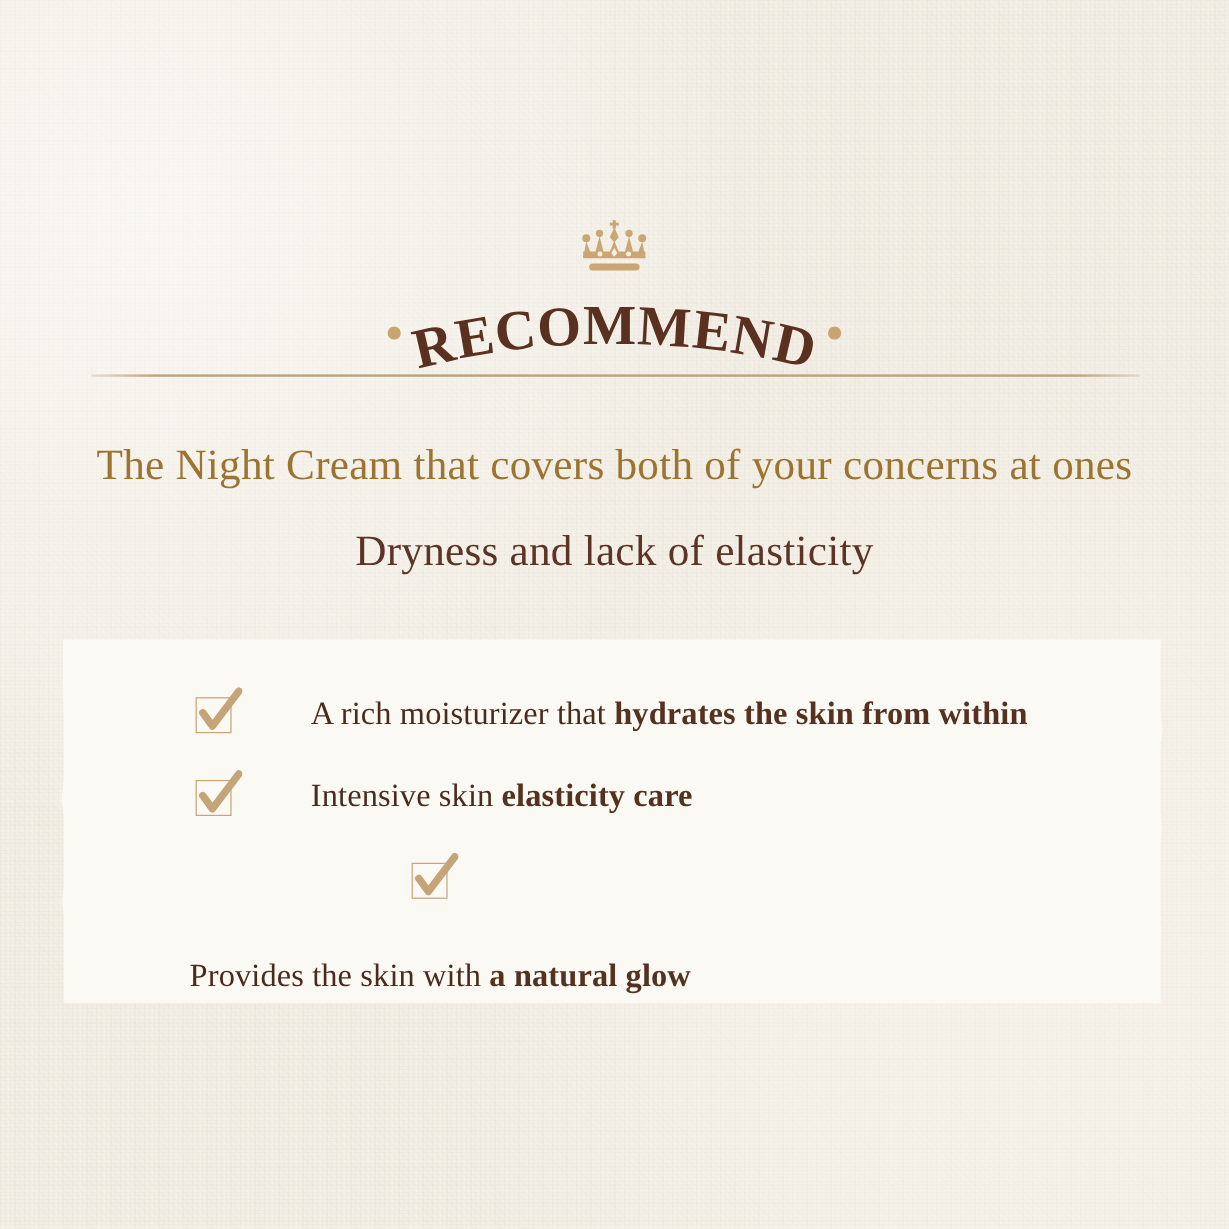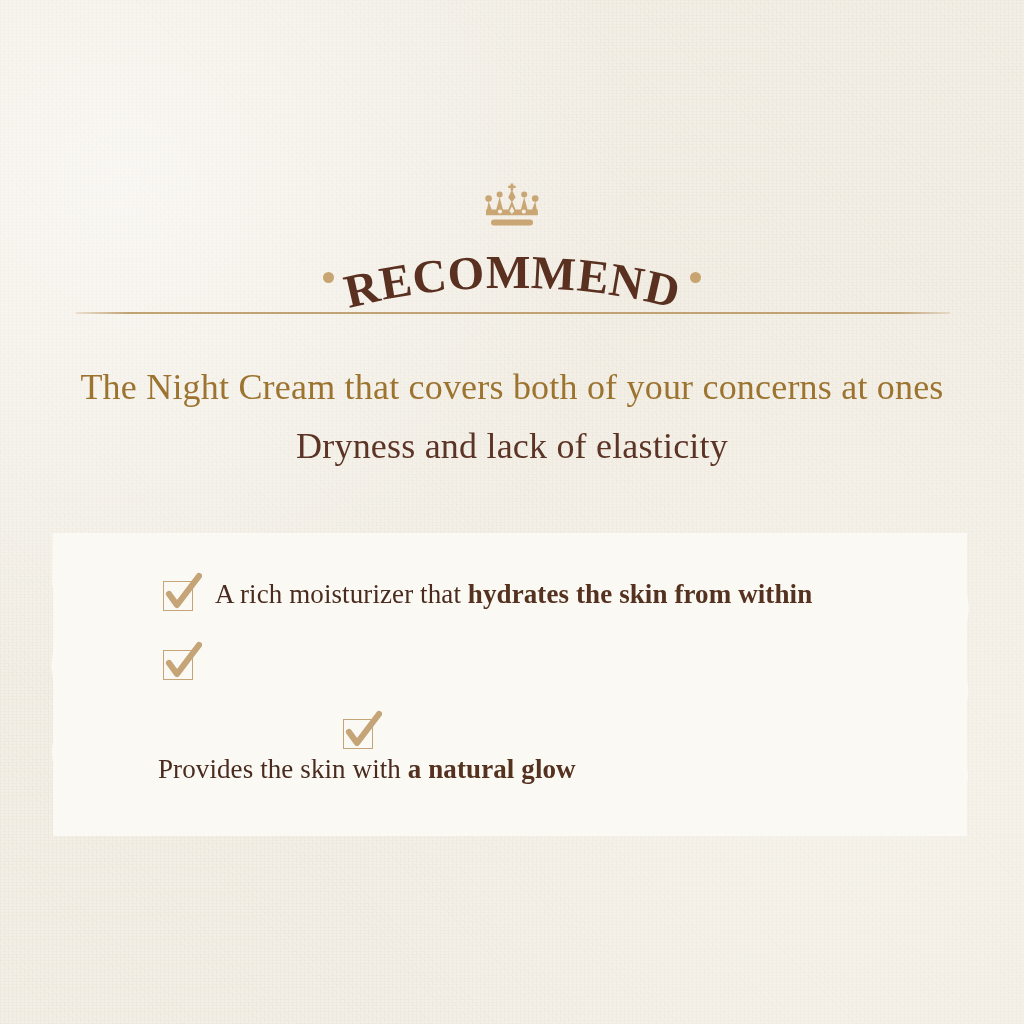--- a/index.html
+++ b/index.html
@@ -98,21 +98,21 @@
     width: 1024px;
     text-align: center;
   }
   .headline .line1 {
     font-size: 36px;
     color: #9c7430;
     letter-spacing: 0.2px;
     white-space: nowrap;
   }
   .headline .line2 {
-    margin-top: 17px;
+    margin-top: 30px;
     font-size: 36px;
     color: #5c3426;
     letter-spacing: 0.2px;
     white-space: nowrap;
   }
 
   
   .card {
     position: absolute;
     left: 53px;
@@ -151,20 +151,21 @@
     left: 0;
     top: 0;
     width: 100%;
   }
   .list-item {
     position: absolute;
     left: 105px;
     display: flex;
     align-items: center;
     height: 44px;
+    gap: 44px;
   }
   .item-0 { top: 39px; }
   .item-1 { top: 108px; }
   .item-2 { top: 177px; flex-direction: column; }
 
   .checkbox {
     position: relative;
     width: 44px;
     height: 44px;
     flex: none;
@@ -277,20 +278,23 @@
         </span>
       </div>
 
       <div class="list-item item-1">
         <span class="checkbox">
           <span class="box"></span>
           <svg class="tick" width="44" height="44" viewBox="0 0 44 44">
             <path d="M11 22 L19 33 L41 4" fill="none" stroke="#c5a477" stroke-width="6.2" stroke-linecap="round" stroke-linejoin="round"></path>
           </svg>
         </span>
+        <span class="item-text">
+          <span>Intensive skin </span><span class="strong">elasticity care</span>
+        </span>
       </div>
 
       <div class="list-item item-2">
         <span class="checkbox">
           <span class="box"></span>
           <svg class="tick" width="44" height="44" viewBox="0 0 44 44">
             <path d="M11 22 L19 33 L41 4" fill="none" stroke="#c5a477" stroke-width="6.2" stroke-linecap="round" stroke-linejoin="round"></path>
           </svg>
         </span>
         <span class="item-text">

